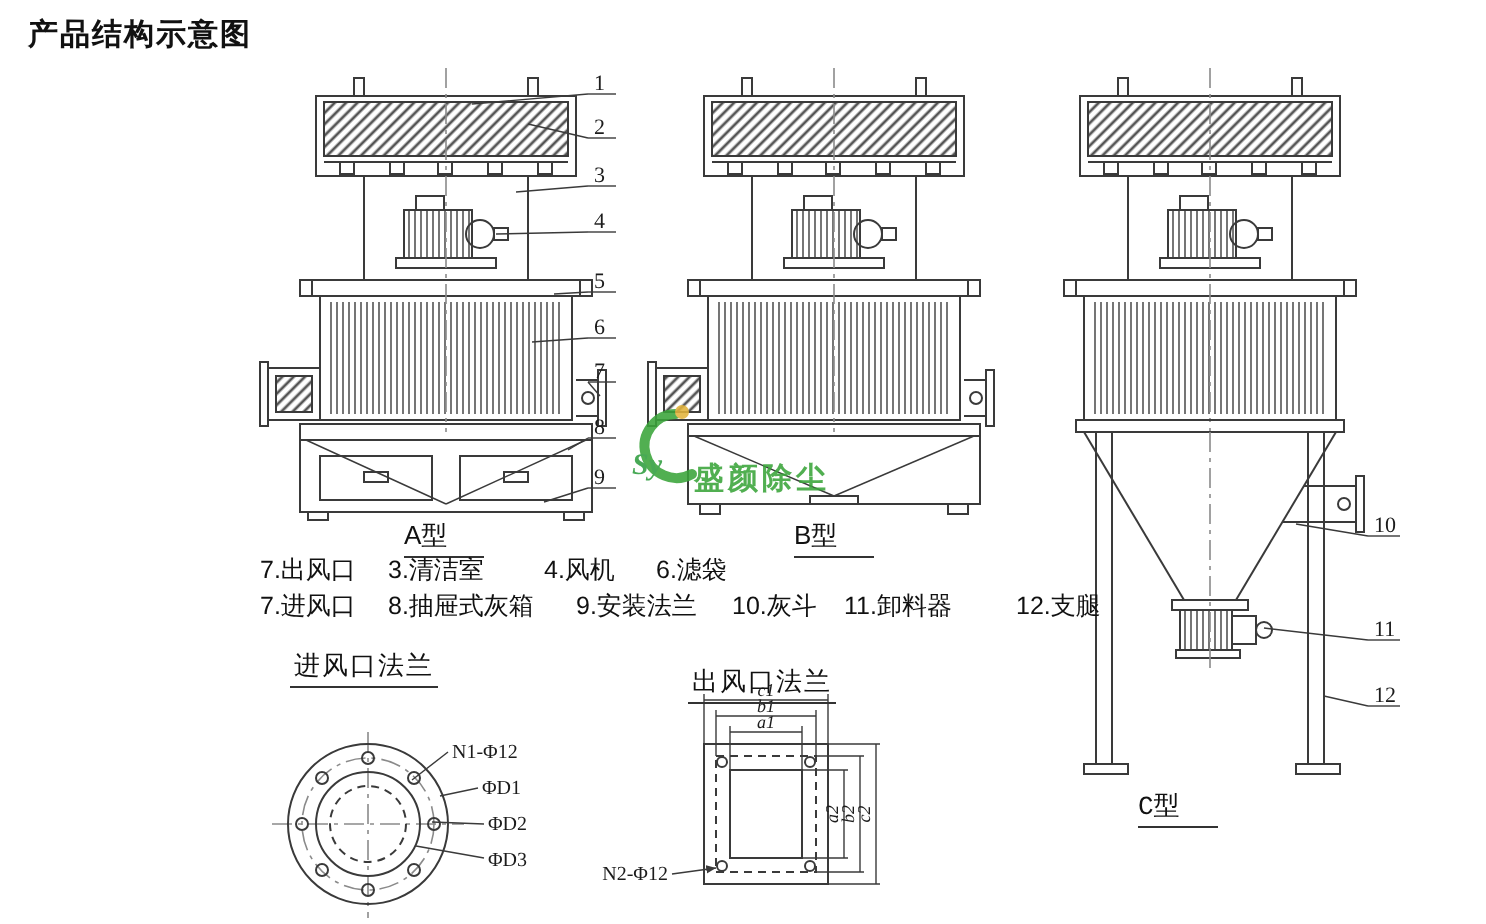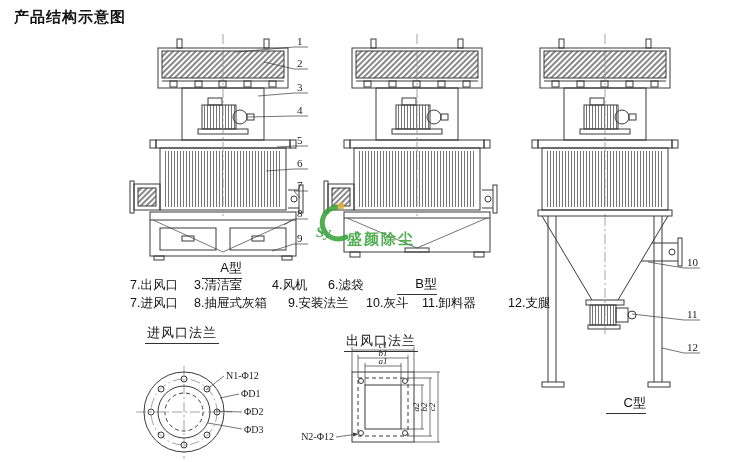--- a/index.html
+++ b/index.html
@@ -16,21 +16,21 @@
   .lw .dash { stroke-dasharray:4 3; }
   .lw .thin { stroke-width:.7; }
 
   svg text{fill:#1c1c1c;stroke:none;font-family:"Liberation Serif", serif;}
   .callout-num{font-size:11px;}
   .flange-label{font-size:10px;}
   .dim-label{font-size:9px;font-style:italic;}
   .wm-sy{font-size:15px;font-weight:bold;font-style:italic;fill:#2f9e3f;}
   .wm-cn{font-size:15px;font-weight:bold;fill:#3aa43a;letter-spacing:2px;}
 
-  .machine-label{position:absolute;width:40px;text-align:right;font-size:13px;
+  .machine-label{position:absolute;width:40px;text-align:left;font-size:13px;
                  border-bottom:1px solid #333;z-index:2;padding-bottom:1px;}
   .flange-title{position:absolute;font-size:13px;border-bottom:1px solid #333;
                 letter-spacing:1px;z-index:2;padding:0 2px 1px 2px;}
   .legend{position:absolute;left:130px;top:276px;font-size:12.5px;z-index:2;line-height:18px;}
   .legend-row{display:flex;white-space:nowrap;}
   .legend-row span{display:inline-block;}
   .c0{width:64px;} .c1{width:94px;} .c2{width:78px;} .c3{width:56px;} .c4{width:86px;} .c5{width:60px;}
 </style>
 </head>
 <body>
@@ -267,22 +267,22 @@
 
     <g opacity="0.88">
       <path d="M338,207 a16,16 0 1,0 8,30" fill="none" stroke="#3aa43a" stroke-width="5" stroke-linecap="round"></path>
       <circle cx="341" cy="206" r="3.5" fill="#e2b33c" stroke="none"></circle>
       <text class="wm-sy" x="316" y="237">Sy</text>
       <text class="wm-cn" x="347" y="244">盛颜除尘</text>
     </g>
   </svg>
 
   <div class="machine-label" style="left:202px;top:259px;">A型</div>
-  <div class="machine-label" style="left:397px;top:259px;margin-top:16px;">B型</div>
-  <div class="machine-label" style="left:606px;top:394px;">C型</div>
+  <div class="machine-label" style="left:397px;top:259px;">B型</div>
+  <div class="machine-label" style="left:569px;top:394px;font-family:Liberation Mono, monospace;">C型</div>
 
   <div class="legend">
     <div class="legend-row">
       <span class="c0">7.出风口</span>
       <span class="c2">3.清洁室</span>
       <span class="c3">4.风机</span>
       <span class="c5">6.滤袋</span>
     </div>
     <div class="legend-row">
       <span class="c0">7.进风口</span>

